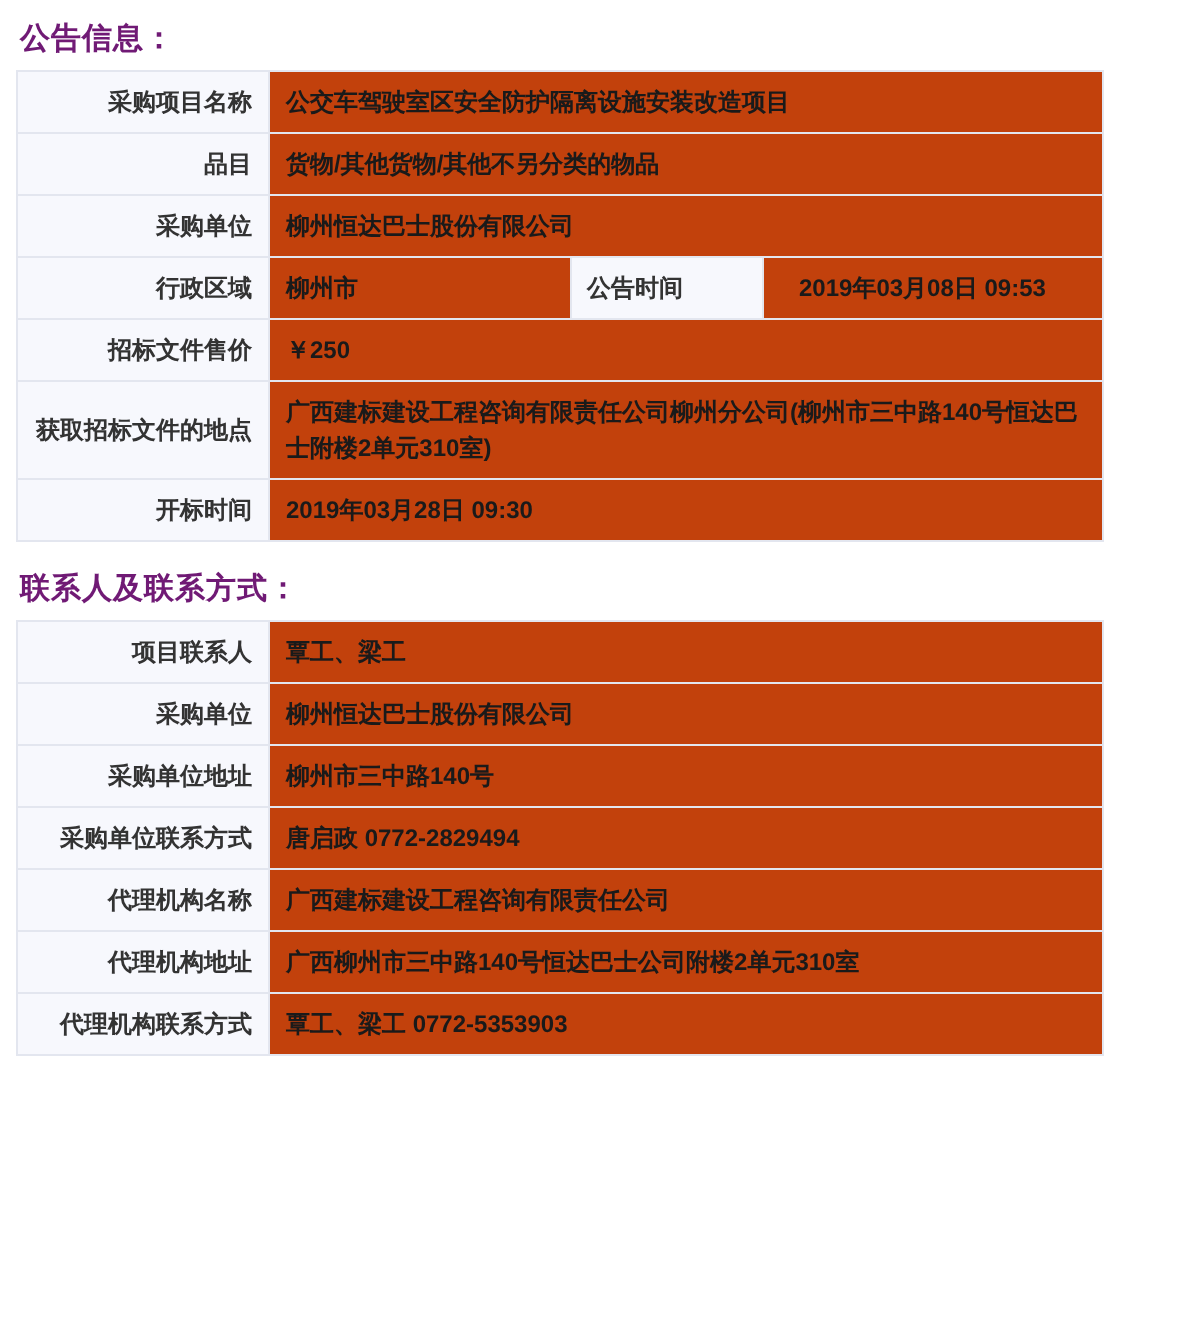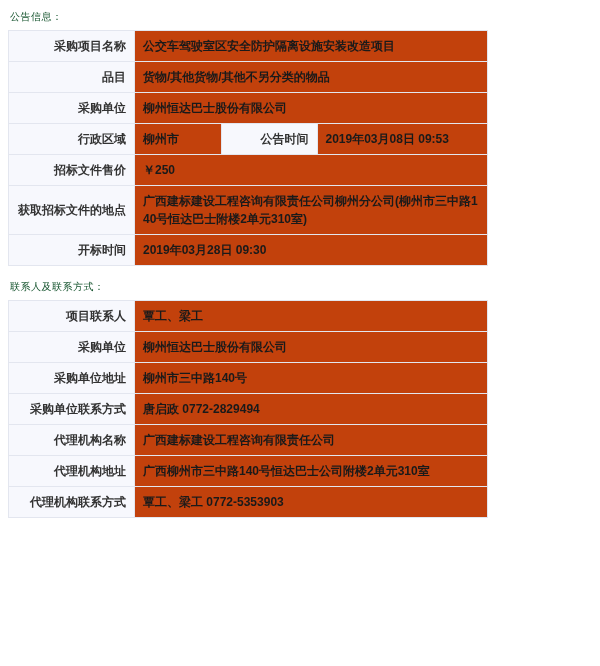--- a/index.html
+++ b/index.html
@@ -14,28 +14,28 @@
     font-size: 12px;
     color: #222222;
     overflow: hidden;
   }
   .page {
     width: 600px;
     box-sizing: border-box;
     padding: 6px 8px 0 8px;
   }
   .section-title {
-    font-size: 10px;
-    font-weight: normal;
-    color: #14532d;
+    font-size: 15px;
+    font-weight: bold;
+    color: #701a75;
     padding: 4px 2px 6px 2px;
     letter-spacing: 0.5px;
   }
   table.info {
-    width: 480px;
+    width: 544px;
     border-collapse: collapse;
     table-layout: fixed;
   }
   table.info td {
     border: 1px solid #e3e6ef;
     vertical-align: middle;
     padding: 6px 8px;
     line-height: 1.5;
     word-break: break-all;
   }
@@ -89,22 +89,22 @@
         <td class="value" style="padding:0;">
           <table style="width:100%;border-collapse:collapse;table-layout:fixed;">
             <colgroup>
               <col>
               <col style="width:96px">
               <col style="width:170px">
             </colgroup>
             <tbody>
                 <tr>
               <td style="border:0;padding:6px 8px;font-weight:bold;">柳州市</td>
-              <td class="label" style="border:0;border-left:1px solid #e3e6ef;background:#f7f8fd;text-align:right;padding:6px 8px;">公告时间</td>
-              <td style="border:0;border-left:1px solid #e3e6ef;padding:6px 8px;font-weight:bold;" class="nowrap">2019年03月08日 09:53</td>
+              <td class="label" style="border:0;border-left:1px solid #e3e6ef;background:#f7f8fd;text-align:left;padding:6px 8px;">公告时间</td>
+              <td style="border:0;border-left:1px solid #e3e6ef;padding:6px 18px;font-weight:bold;" class="nowrap">2019年03月08日 09:53</td>
             </tr>
           </tbody>
             </table>
         </td>
       </tr>
       <tr>
         <td class="label">招标文件售价</td>
         <td class="value">￥250</td>
       </tr>
       <tr>

